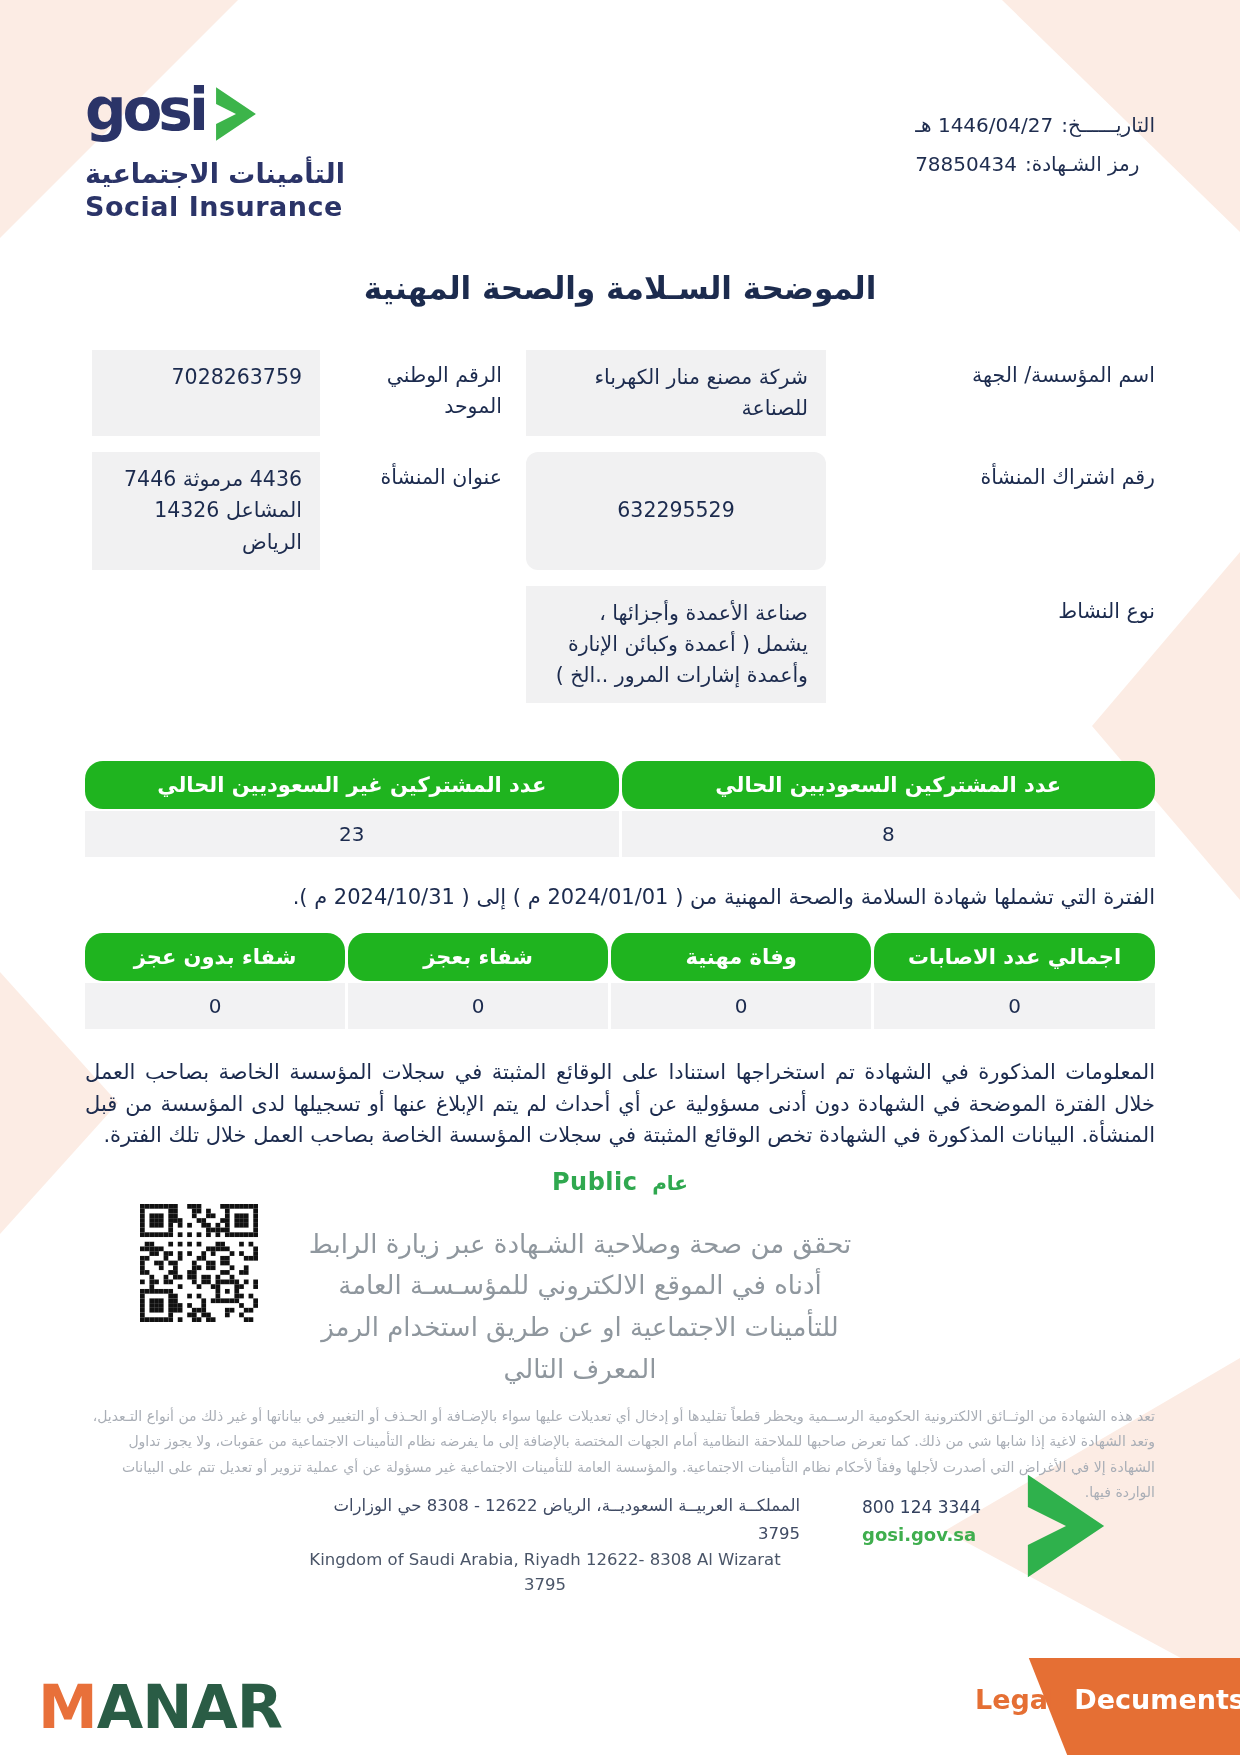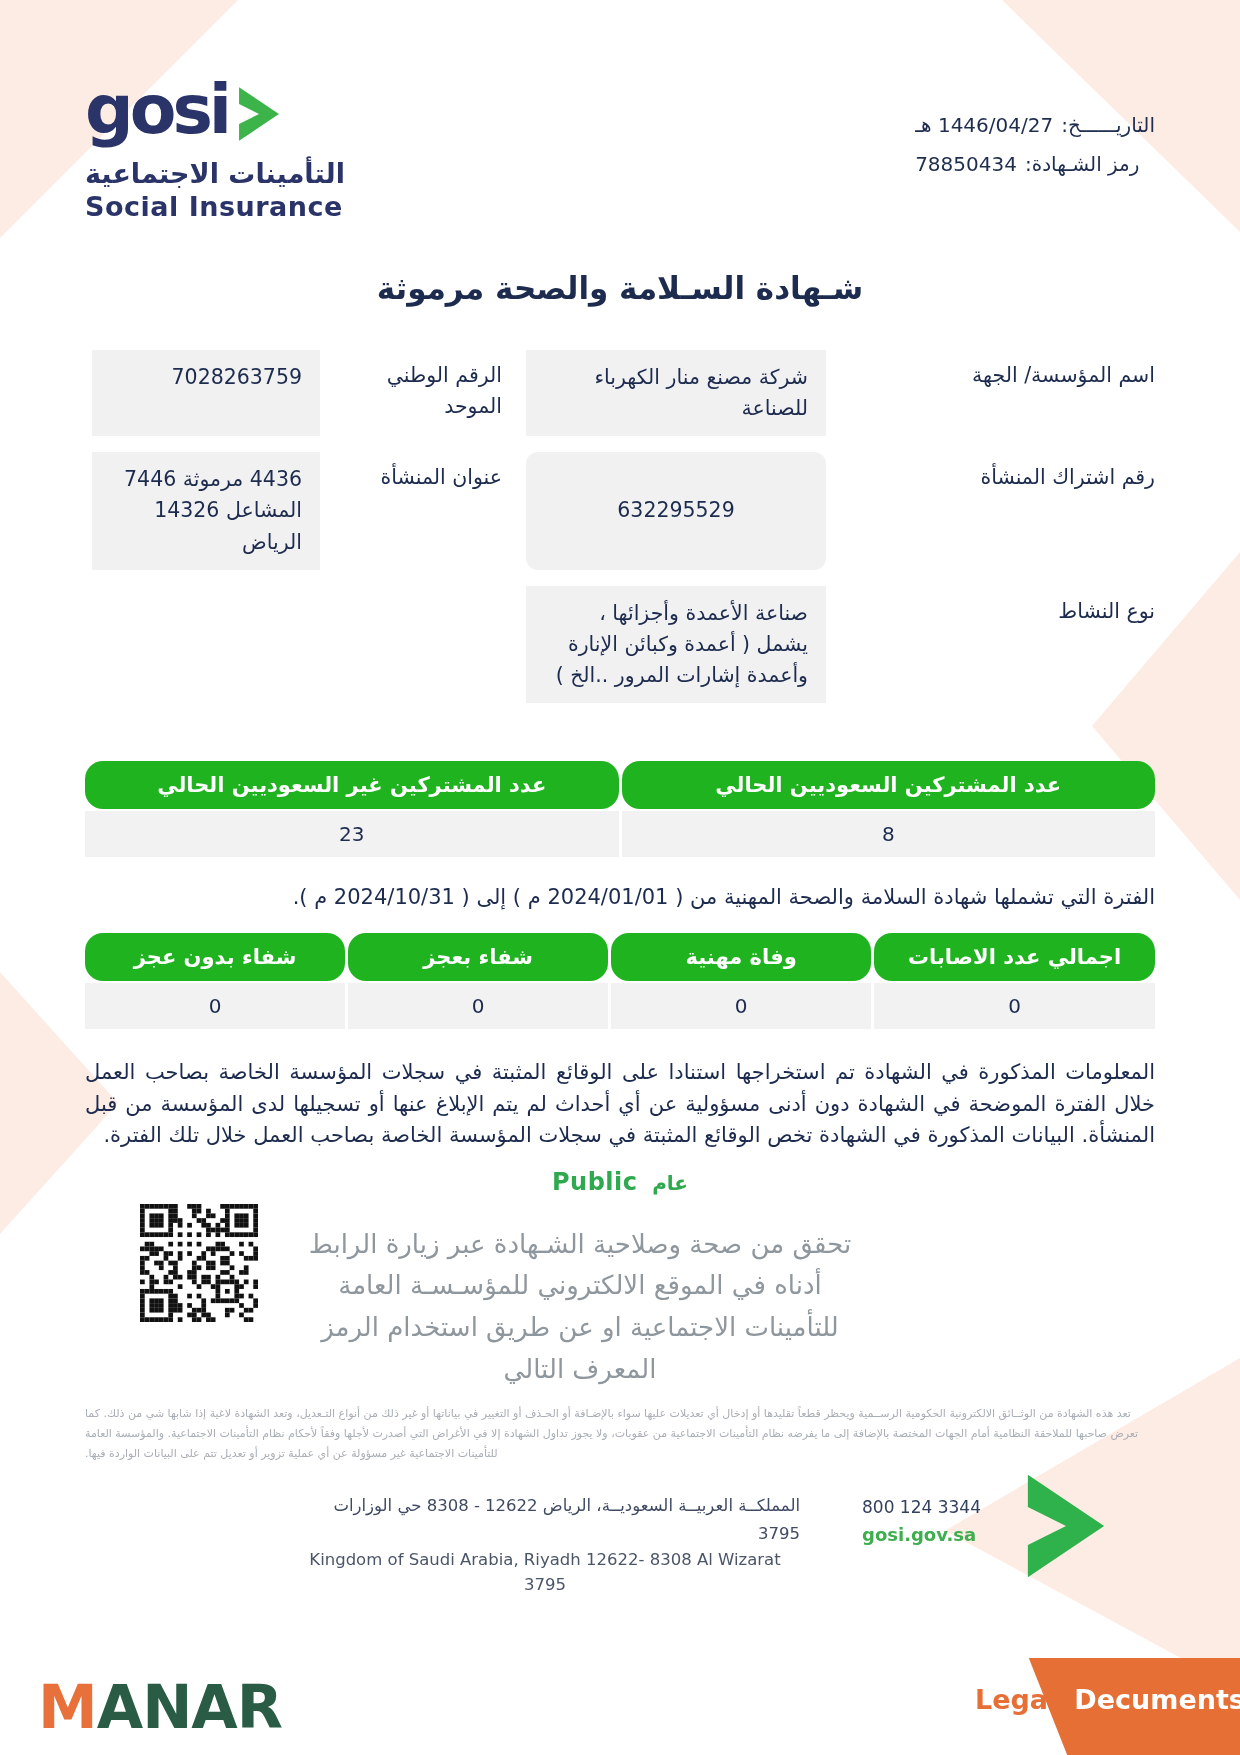--- a/index.html
+++ b/index.html
@@ -18,21 +18,21 @@
   .tri-tr{left:1002px;top:0;width:238px;height:232px;clip-path:polygon(0 0,100% 0,100% 100%);}
   .tri-r{left:1092px;top:552px;width:148px;height:348px;clip-path:polygon(100% 0,100% 100%,0 50%);}
   .tri-l{left:0;top:972px;width:118px;height:262px;clip-path:polygon(0 0,100% 50%,0 100%);}
   .tri-br{left:945px;top:1358px;width:295px;height:332px;clip-path:polygon(100% 0,100% 100%,0 52%);}
 
   .content{position:relative;z-index:2;padding:0 85px;}
 
   
   .top{display:flex;justify-content:space-between;align-items:flex-start;padding-top:72px;}
   .logo-wordrow{display:flex;align-items:flex-start;}
-  .logo-word{font-size:68px;font-weight:bold;color:#2b3468;letter-spacing:-4px;line-height:76px;}
+  .logo-word{font-size:58px;font-weight:bold;color:#2b3468;letter-spacing:-4px;line-height:76px;}
   .logo-chevron{margin-top:12px;margin-left:8px;}
   .logo-ar{font-size:27px;font-weight:bold;color:#2b3468;margin-top:10px;}
   .logo-en{font-size:27px;font-weight:bold;color:#2b3468;margin-top:2px;letter-spacing:0.5px;}
   .dates{direction:rtl;text-align:left;margin-top:34px;font-size:20px;color:#1f2d4f;line-height:39px;}
   .dates .dval{margin-inline-start:8px;}
 
   
   .doc-title{text-align:center;font-size:31px;font-weight:bold;color:#1c2b4e;margin:48px 0 0 0;}
 
   
@@ -68,21 +68,21 @@
 
   
   .qr-row{display:flex;align-items:flex-start;margin-top:8px;}
   .qr-box{margin-left:55px;flex:0 0 auto;}
   .verify{
     direction:rtl;text-align:center;color:#8f979e;font-size:26px;line-height:1.6;
     width:560px;margin:20px 0 0 42px;
   }
 
   .fine-print{
-    direction:rtl;text-align:left;color:#a9aeb6;font-size:11px;line-height:1.8;
+    direction:rtl;text-align:right;color:#a9aeb6;font-size:14px;line-height:1.8;
     margin:14px 0 0 0;
   }
 
   
   .address{position:absolute;left:290px;top:1492px;width:510px;text-align:center;z-index:2;}
   .address .addr-ar{direction:rtl;font-size:16.5px;color:#3f4a63;line-height:1.7;text-align:right;}
   .address .addr-en{font-size:16.5px;color:#4a5568;line-height:1.5;}
   .phone-site{position:absolute;left:862px;top:1494px;text-align:left;z-index:2;}
   .phone{font-size:17px;color:#33415e;line-height:1.6;}
   .site{font-size:18px;font-weight:bold;color:#3fae4e;line-height:1.5;cursor:pointer;}
@@ -128,21 +128,21 @@
       <div class="dates">
         <div>
           <span class="dlabel">التاريــــــخ:</span><span class="dval">1446/04/27 هـ</span>
         </div>
         <div>
           <span class="dlabel">رمز الشـهادة:</span><span class="dval">78850434</span>
         </div>
       </div>
     </div>
 
-    <h1 class="doc-title">شـهادة السـلامة والصحة مرموثة</h1>
+    <h1 class="doc-title">الموضحة السـلامة والصحة المهنية</h1>
 
     <div class="info-grid">
       <div class="info-label">اسم المؤسسة/ الجهة</div>
       <div class="info-value">شركة مصنع منار الكهرباء للصناعة</div>
       <div class="info-label">الرقم الوطني الموحد</div>
       <div class="info-value">7028263759</div>
 
       <div class="info-label">رقم اشتراك المنشأة</div>
       <div class="info-value center-num">632295529</div>
       <div class="info-label">عنوان المنشأة</div>

